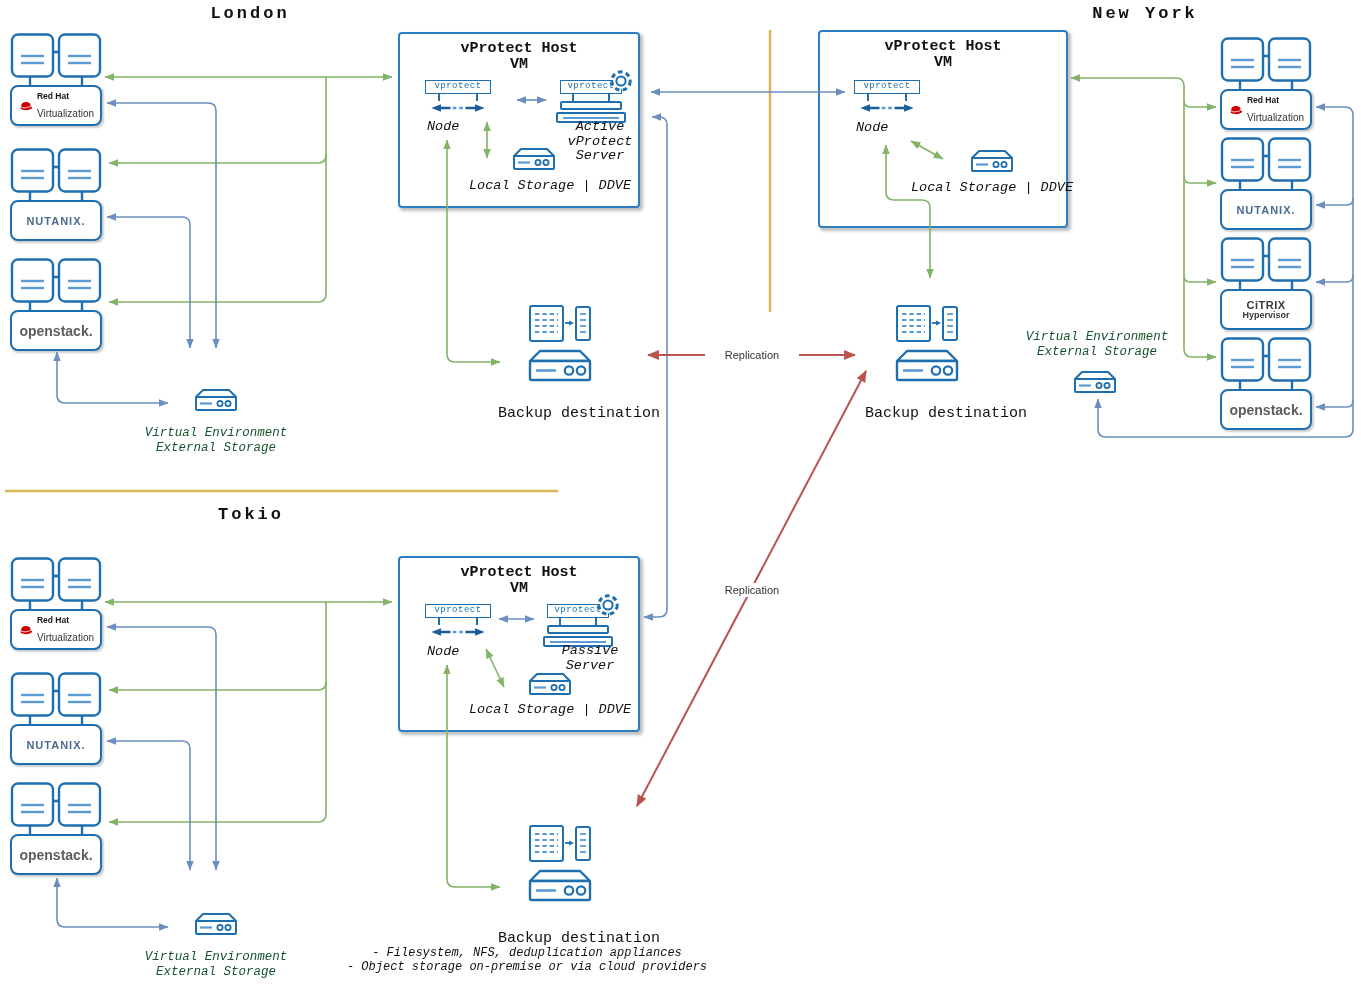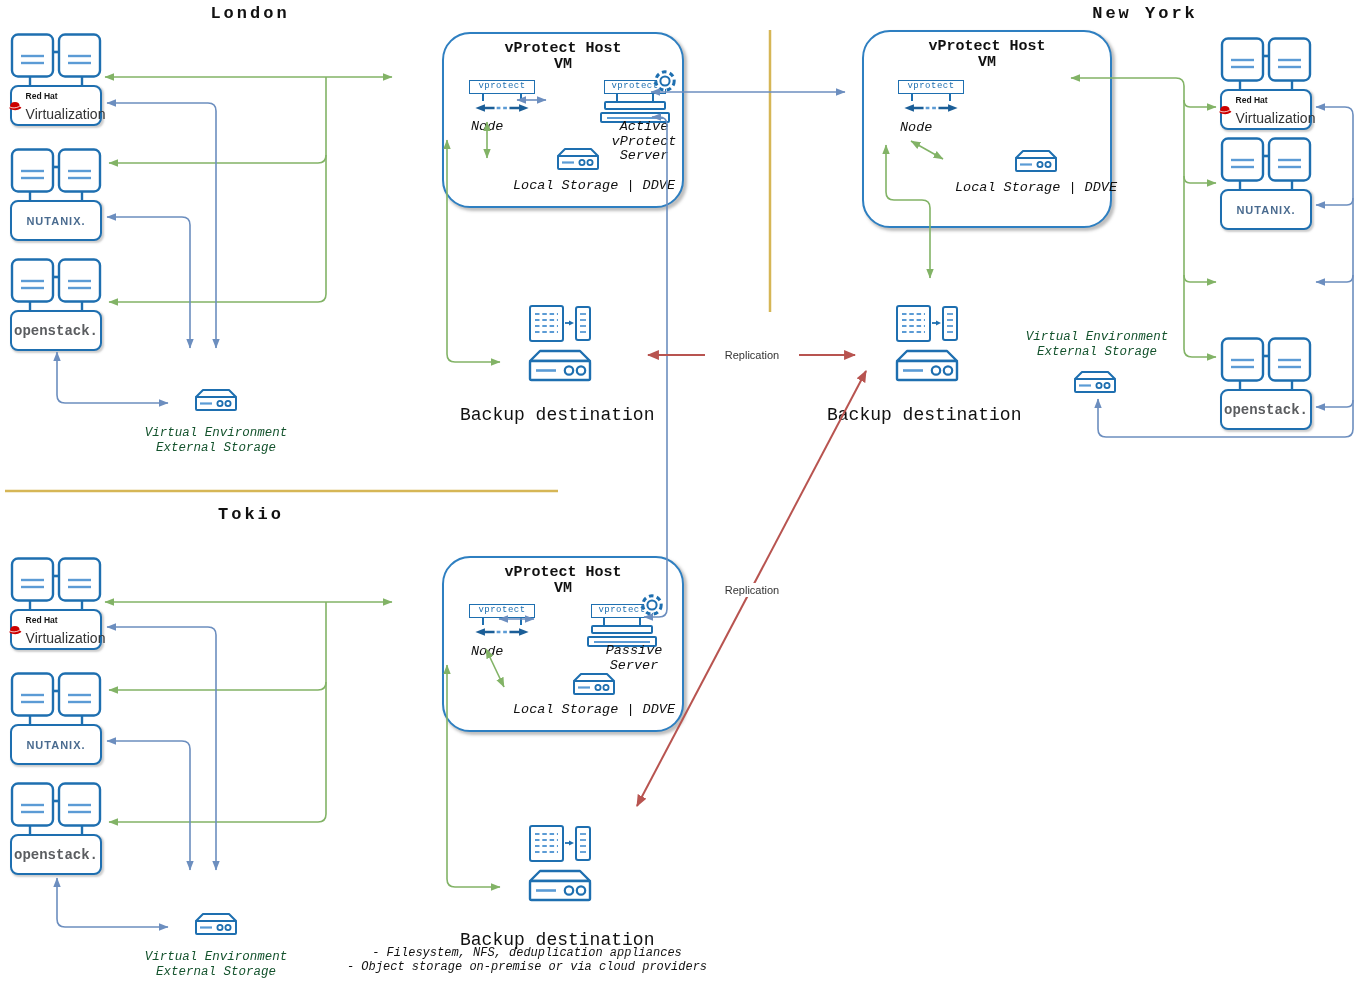--- a/index.html
+++ b/index.html
@@ -9,51 +9,51 @@
   .site-title{position:absolute;width:200px;text-align:center;font-weight:bold;font-size:17px;
               letter-spacing:3px;color:#111;}
   
   .stack{position:absolute;width:92px;height:94px;}
   .stack .pair{position:absolute;left:0;top:0;}
   .platform{position:absolute;left:0;top:52px;width:88px;height:37px;border:2px solid #1e6fb0;
             border-radius:8px;background:#fff;display:flex;align-items:center;justify-content:center;
             box-shadow:1.5px 1.5px 2px rgba(110,110,110,.35);}
   .rh-logo{display:flex;align-items:center;gap:3px;font-family:"Liberation Sans",sans-serif;}
   .rh-t1{font-size:8.5px;font-weight:bold;color:#151515;line-height:9px;}
-  .rh-t2{font-size:14px;color:#333;line-height:10px;margin-top:8px;}
+  .rh-t2{font-size:10px;color:#333;line-height:10px;margin-top:8px;}
   .nutanix-logo{font-family:"Liberation Sans",sans-serif;font-size:11px;font-weight:bold;
                 color:#4a6b8f;letter-spacing:1px;}
-  .openstack-logo{font-family:Liberation Mono, monospace;font-size:14px;font-weight:600;color:#5b5d60;}
+  .openstack-logo{font-family:Liberation Sans, sans-serif;font-size:14px;font-weight:600;color:#5b5d60;}
   .citrix-logo{font-family:"Liberation Sans",sans-serif;text-align:center;color:#383838;line-height:10px;}
   .cx-t1{font-size:11px;font-weight:bold;letter-spacing:.5px;}
   .cx-t2{font-size:9px;font-weight:bold;}
   
-  .host{position:absolute;border:2px solid #2e7fc1;border-radius:28px;background:#fff;
-        box-shadow:2.5px 2.5px 3px rgba(110,110,110,.45);margin-left:44px;}
+  .host{position:absolute;border:2px solid #2e7fc1;border-radius:4px;background:#fff;
+        box-shadow:2.5px 2.5px 3px rgba(110,110,110,.45);}
   .host-title{position:absolute;left:0;width:100%;text-align:center;font-weight:bold;font-size:15px;color:#111;}
   .vp-chip{box-sizing:border-box;border:1.5px solid #1e6fb0;background:#fff;color:#1e6fb0;
            font-size:9px;line-height:11px;text-align:center;letter-spacing:.5px;}
   .nodeunit{position:absolute;width:66px;}
   .nodeunit .vp-chip{width:66px;height:14px;}
   .stubs{height:7px;display:flex;justify-content:space-between;padding:0 13px;}
   .stubs span{display:block;width:0;border-left:2.4px solid #1e6fb0;height:7px;}
   .serverunit{position:absolute;width:72px;}
   .serverunit .vp-chip{width:62px;height:14px;}
   .srv-stubs{height:7px;display:flex;justify-content:space-between;padding:0 12px;width:62px;box-sizing:border-box;}
   .srv-stubs span{display:block;width:0;border-left:2.4px solid #1e6fb0;height:7px;}
   .srv-mid{box-sizing:border-box;width:62px;height:9px;border:2px solid #1e6fb0;background:#fff;border-radius:2px;}
   .srv-bot{box-sizing:border-box;width:70px;height:11px;border:2px solid #1e6fb0;background:#fff;
            border-radius:2px;margin-left:-4px;margin-top:2px;display:flex;align-items:center;}
   .srv-bot i{display:block;height:0;border-top:2.2px solid #5b9bd5;width:56px;margin:0 auto;}
   .gearwrap{position:absolute;}
   .h-label{position:absolute;font-style:italic;font-size:13.5px;color:#111;}
   .h-label.ctr{text-align:center;line-height:14.5px;}
   
   .backup{position:absolute;width:66px;}
-  .bk-label{position:absolute;left:-67px;width:200px;text-align:left;font-size:18px;color:#111;}
+  .bk-label{position:absolute;left:-67px;width:200px;text-align:right;font-size:15px;color:#111;}
   .bk-bullets{position:absolute;left:-210px;width:420px;text-align:center;font-size:12px;font-style:italic;
               line-height:14px;color:#111;}
   .vestore{position:absolute;width:180px;}
   .ve-label{position:absolute;left:0;width:180px;text-align:center;font-style:italic;font-size:12.5px;
             line-height:15px;color:#14532d;}
   .rep-label{position:absolute;background:#fff;text-align:center;font-family:"Liberation Sans",sans-serif;
              font-size:11px;color:#333;padding:1px 0;}
   .wires{position:absolute;left:0;top:0;z-index:5;pointer-events:none;}
   .layer{z-index:1;}
 </style>
@@ -221,20 +221,31 @@
           </div>
         </div>
     </div>
   </div>
   <div class="stack layer" style="left:1220px;top:137px;">
     <svg class="pair" width="92" height="53">
         <use href="#sym-vmpair"></use>
       </svg>
     <div class="platform">
       <span class="nutanix-logo">NUTANIX.</span>
+    </div>
+  </div>
+  <div class="stack layer" style="left:1220px;top:237px;">
+    <svg class="pair" width="92" height="53">
+        <use href="#sym-vmpair"></use>
+      </svg>
+    <div class="platform">
+      <div class="citrix-logo">
+          <div class="cx-t1">CiTRIX</div>
+        <div class="cx-t2">Hypervisor</div>
+        </div>
     </div>
   </div>
   <div class="stack layer" style="left:1220px;top:337px;">
     <svg class="pair" width="92" height="53">
         <use href="#sym-vmpair"></use>
       </svg>
     <div class="platform">
       <span class="openstack-logo">openstack.</span>
     </div>
   </div>

